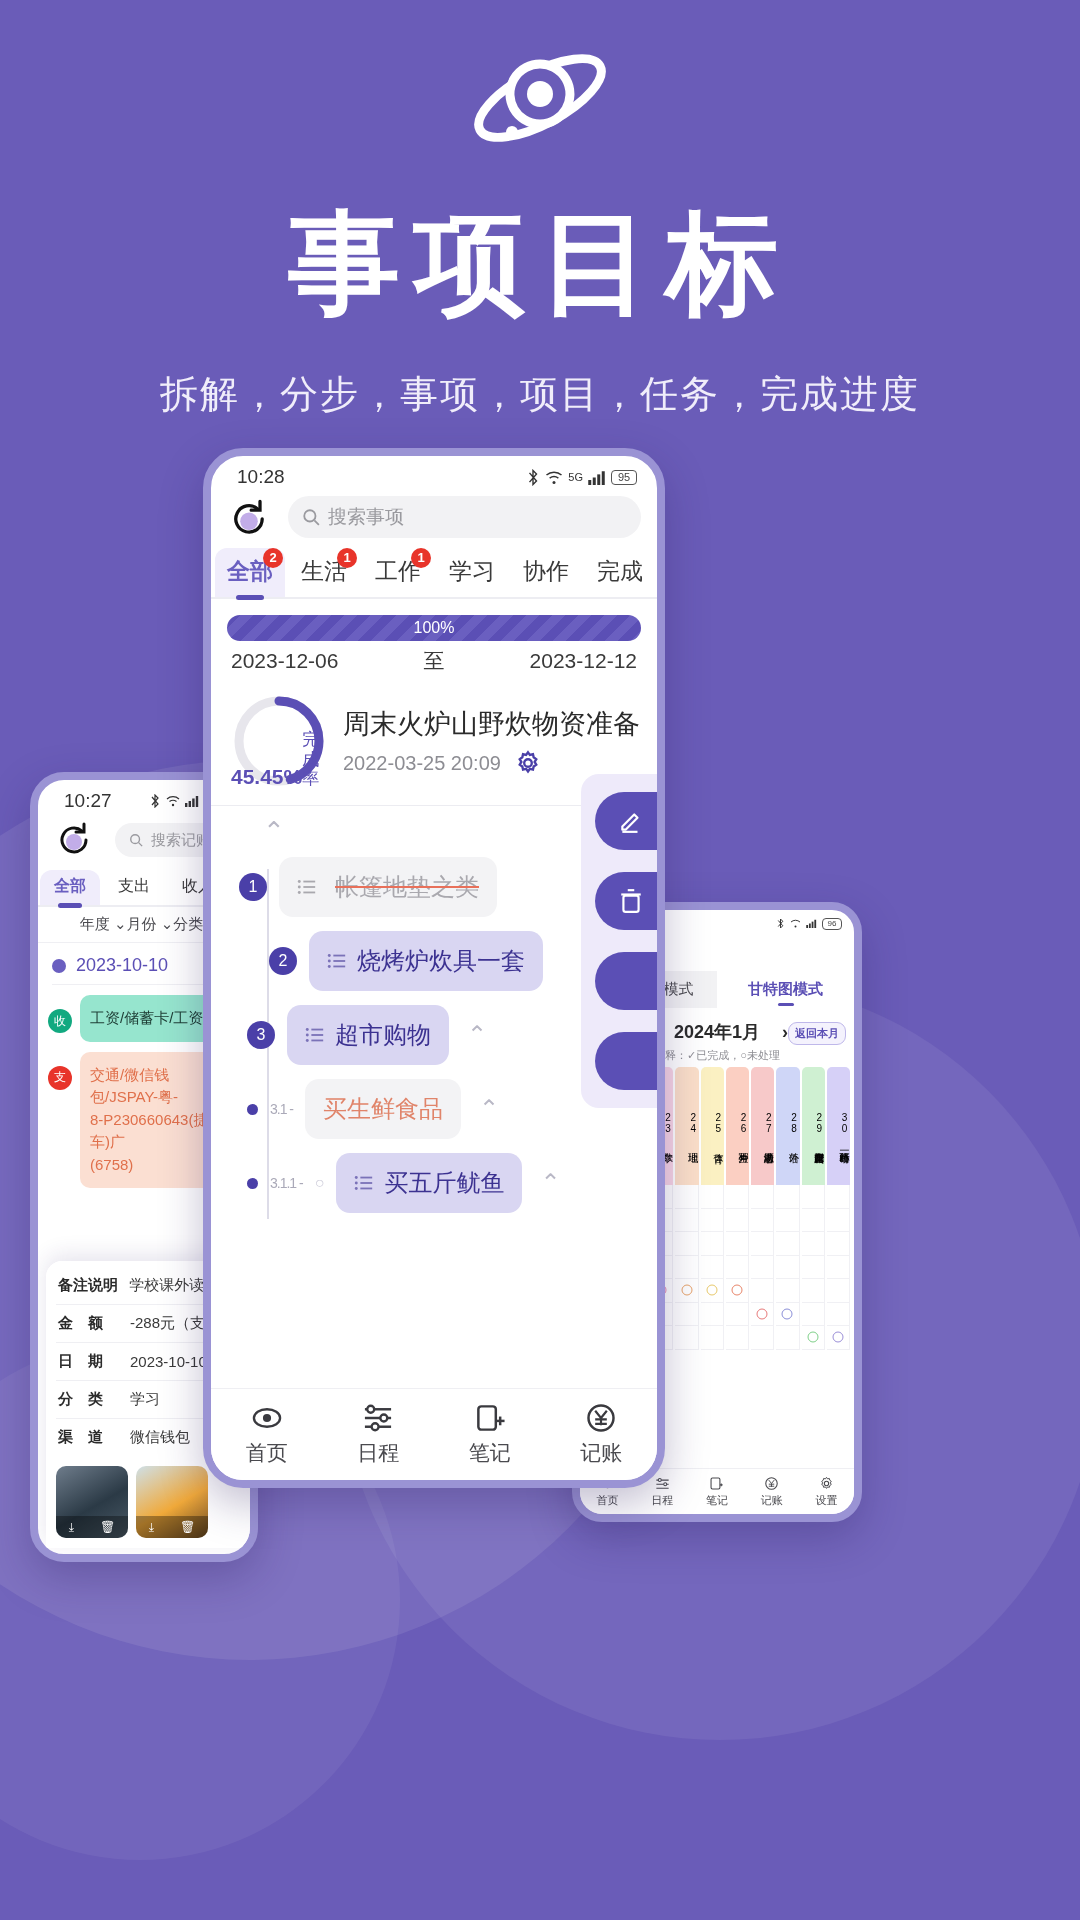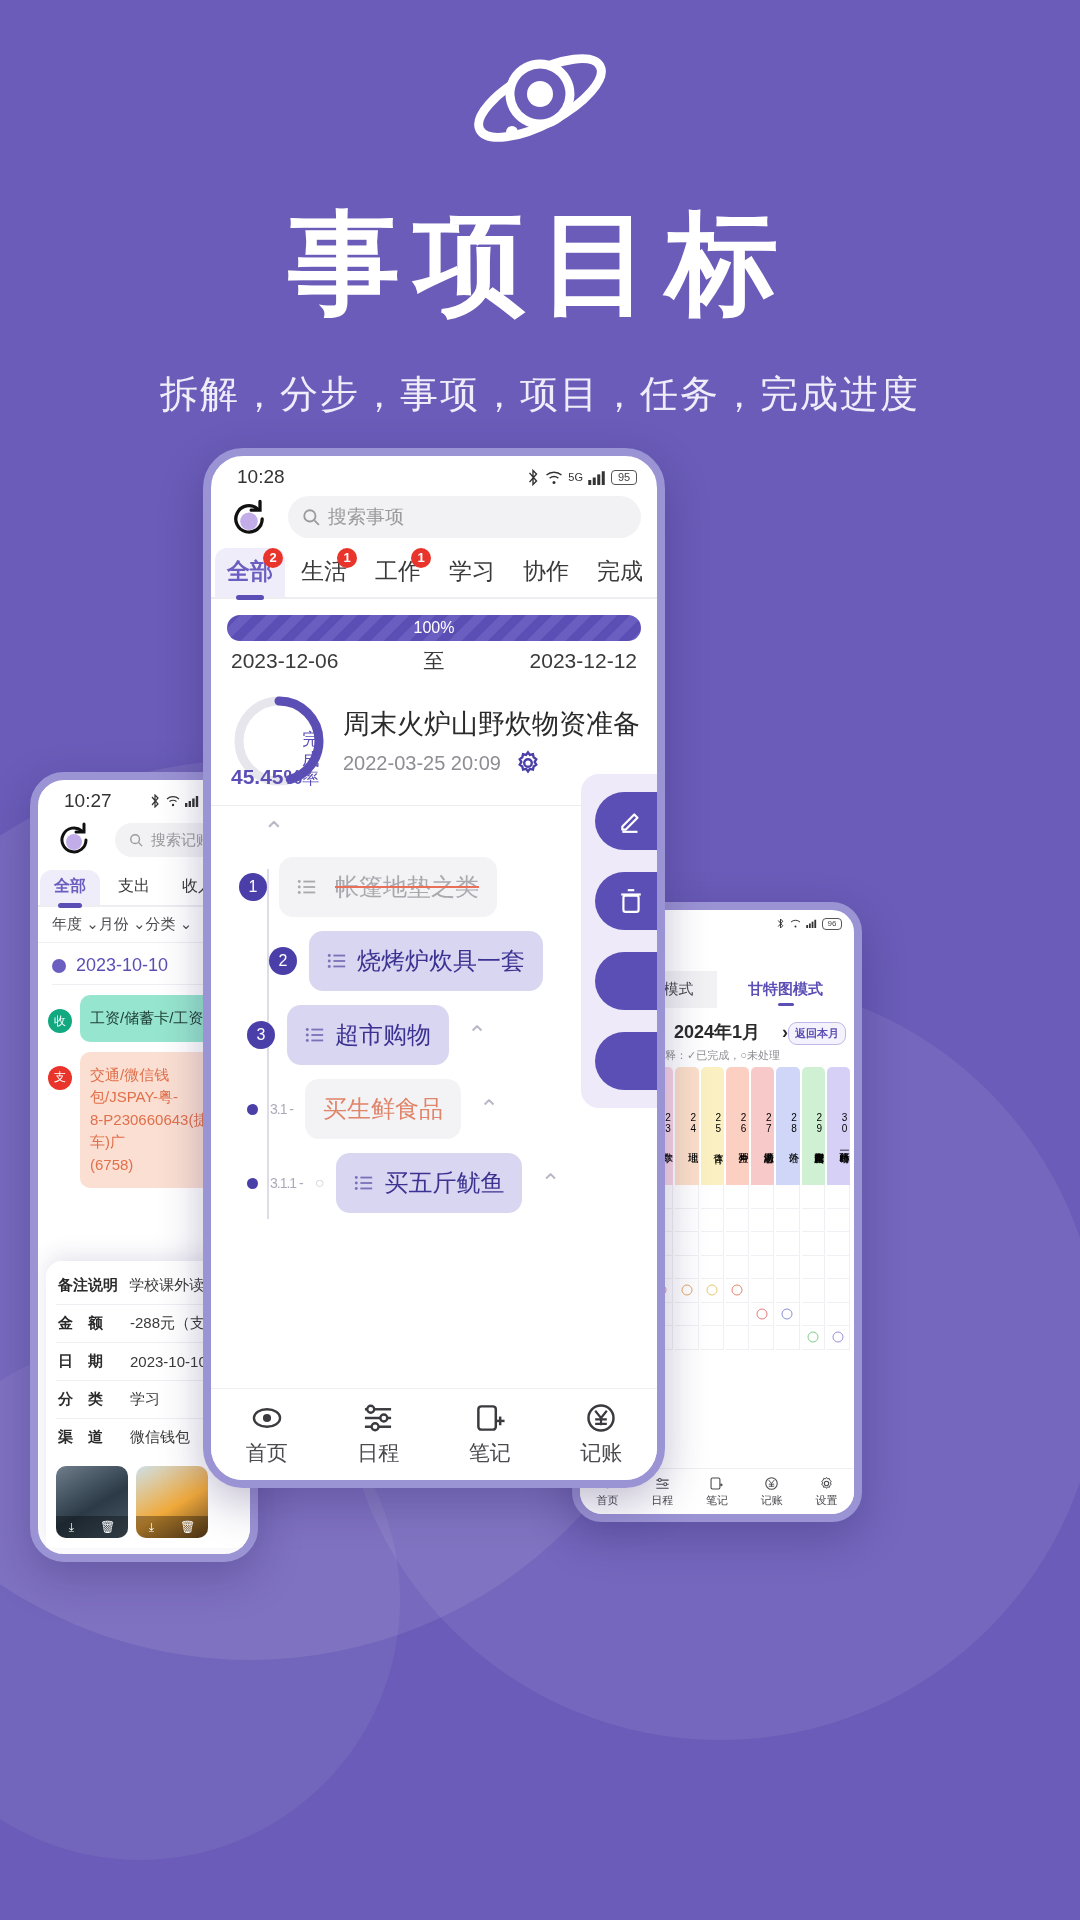--- a/index.html
+++ b/index.html
@@ -171,21 +171,21 @@
   
   .botnav {
     position:absolute; left:0; right:0; bottom:0; height:92px;
     background:#fff; border-top:1px solid #EFEFF3;
     display:flex; align-items:center; justify-content:space-around;
   }
   .nav-item { display:flex; flex-direction:column; align-items:center; gap:5px; }
   .nav-label { font-size:21px; color:#4a4a4f; }
 
   
-  .lp-filters { display:flex; justify-content:flex-start; padding:8px 14px; font-size:15px; color:#4a4a4f; border-bottom:1px solid #EFEFF3; }
+  .lp-filters { display:flex; justify-content:flex-end; padding:8px 30px; font-size:15px; color:#4a4a4f; border-bottom:1px solid #EFEFF3; }
   .lp-date { display:flex; align-items:center; gap:10px; padding:12px 14px 8px 14px; font-size:18px; color:#5B4FB5; }
   .lp-bullet { width:14px; height:14px; border-radius:50%; background:#6A5FC0; }
   .lp-rowline { height:1px; background:#EFEFF3; margin:0 14px; }
   .lp-entry { display:flex; align-items:flex-start; gap:8px; padding:10px 10px 0 10px; }
   .lp-tag { width:24px; height:24px; border-radius:50%; color:#fff; font-size:12px; display:flex; align-items:center; justify-content:center; flex:0 0 auto; margin-top:14px; }
   .lp-card { flex:1; border-radius:10px; padding:12px 10px; font-size:15px; line-height:1.5; }
   .lp-card.inc { background:#96E5CE; color:#1c3b33; }
   .lp-card.exp { background:#FBDFD2; color:#E0704B; }
   .lp-detail {
     position:absolute; left:8px; bottom:6px; width:214px;

